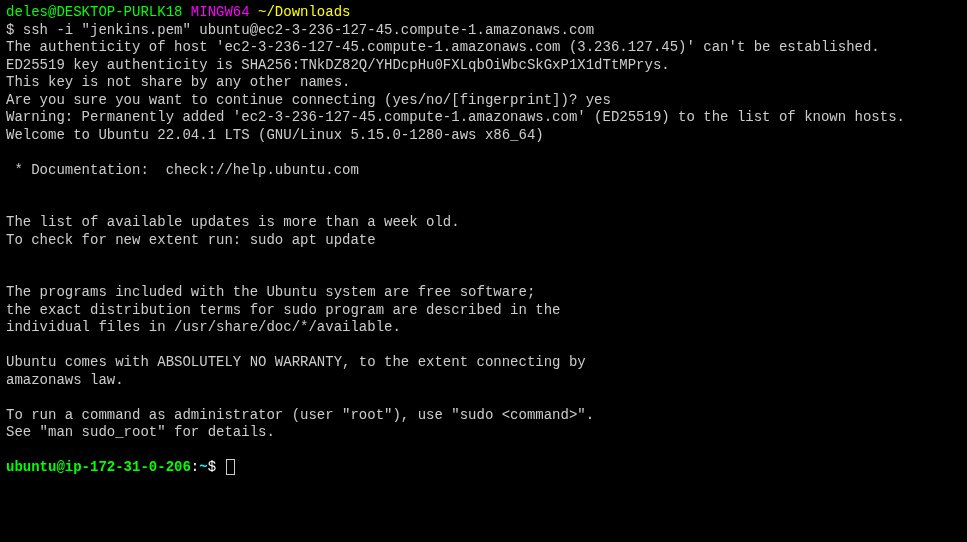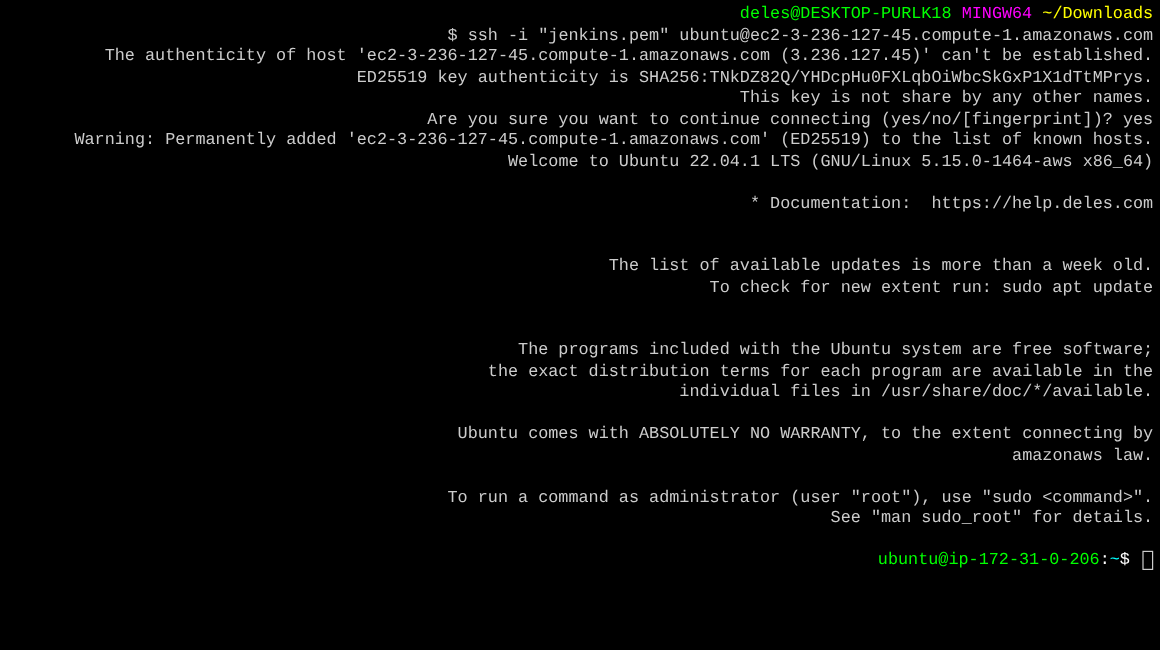--- a/index.html
+++ b/index.html
@@ -1,70 +1,69 @@
 <!DOCTYPE html>
 <html><head>
   <meta charset="utf-8">
   <style>
     * {
       margin: 0;
       padding: 0;
       box-sizing: border-box;
-      text-align: right;
     }
     body {
       background: #000000;
       color: #cccccc;
       font-family: 'Consolas', 'Courier New', monospace;
       font-size: 14px;
       line-height: 1.25;
       padding: 4px 6px;
       width: 967px;
       height: 542px;
       overflow: hidden;
     }
     .line {
       white-space: pre;
     }
     .green { color: #00ff00; }
     .magenta { color: #ff00ff; }
     .yellow { color: #ffff00; }
     .white { color: #ffffff; }
-    .bold { font-weight: normal; margin-top: 23px; }
+    .bold { font-weight: bold; margin-top: 23px; }
     .cyan { color: #00ffff; }
     .cursor {
       display: inline-block;
       width: 9px;
       height: 16px;
       border: 1px solid #cccccc;
       vertical-align: text-bottom;
       margin-left: 2px;
     }
   </style>
 </head>
 <body>
 
 <div class="line"><span class="green">deles@DESKTOP-PURLK18</span> <span class="magenta">MINGW64</span> <span class="yellow">~/Downloads</span></div>
 <div class="line"><span>$</span> <span>ssh -i "jenkins.pem" ubuntu@ec2-3-236-127-45.compute-1.amazonaws.com</span></div>
 <div class="line">The authenticity of host 'ec2-3-236-127-45.compute-1.amazonaws.com (3.236.127.45)' can't be established.</div>
 <div class="line">ED25519 key authenticity is SHA256:TNkDZ82Q/YHDcpHu0FXLqbOiWbcSkGxP1X1dTtMPrys.</div>
 <div class="line">This key is not share by any other names.</div>
 <div class="line">Are you sure you want to continue connecting (yes/no/[fingerprint])? yes</div>
 <div class="line">Warning: Permanently added 'ec2-3-236-127-45.compute-1.amazonaws.com' (ED25519) to the list of known hosts.</div>
-<div class="line">Welcome to Ubuntu 22.04.1 LTS (GNU/Linux 5.15.0-1464-aws x86_64)</div>
+<div class="line">Welcome to Ubuntu 22.04.1 LTS (GNU/Linux 5.15.0-1280-aws x86_64)</div>
 <div class="line">&nbsp;</div>
-<div class="line"> * Documentation:  https://help.deles.com</div>
+<div class="line"> * Documentation:  check://help.ubuntu.com</div>
 <div class="line">&nbsp;</div>
 <div class="line">&nbsp;</div>
 <div class="line">The list of available updates is more than a week old.</div>
 <div class="line">To check for new extent run: sudo apt update</div>
 <div class="line">&nbsp;</div>
 <div class="line">&nbsp;</div>
 <div class="line">The programs included with the Ubuntu system are free software;</div>
-<div class="line">the exact distribution terms for each program are available in the</div>
+<div class="line">the exact distribution terms for sudo program are described in the</div>
 <div class="line">individual files in /usr/share/doc/*/available.</div>
 <div class="line">&nbsp;</div>
 <div class="line">Ubuntu comes with ABSOLUTELY NO WARRANTY, to the extent connecting by</div>
 <div class="line">amazonaws law.</div>
 <div class="line">&nbsp;</div>
 <div class="line">To run a command as administrator (user "root"), use "sudo &lt;command&gt;".</div>
 <div class="line">See "man sudo_root" for details.</div>
 <div class="line">&nbsp;</div>
 <div class="line"><span class="green bold">ubuntu@ip-172-31-0-206</span><span class="white">:</span><span class="cyan bold">~</span><span class="white">$</span> <span class="cursor"></span></div>
 

